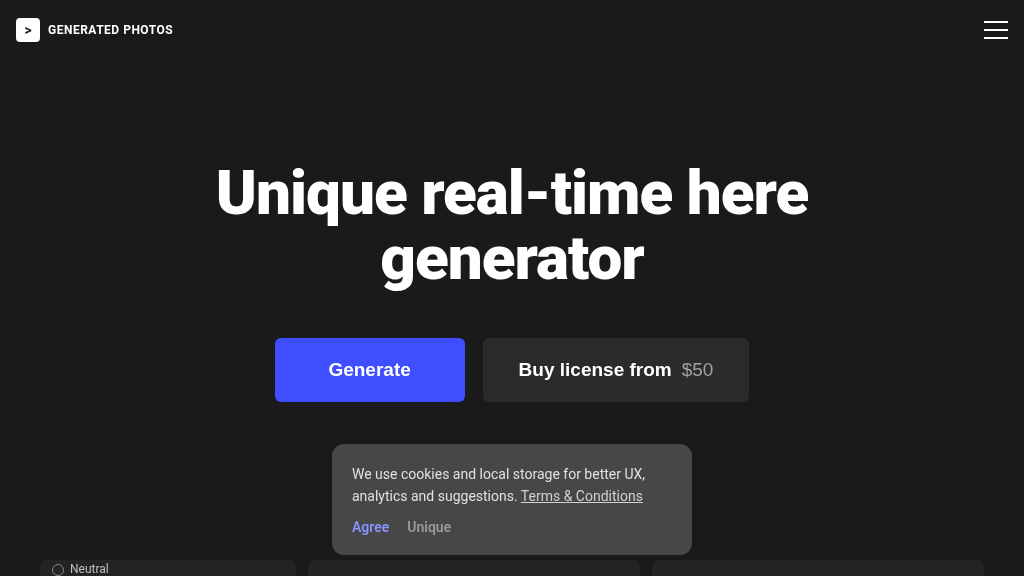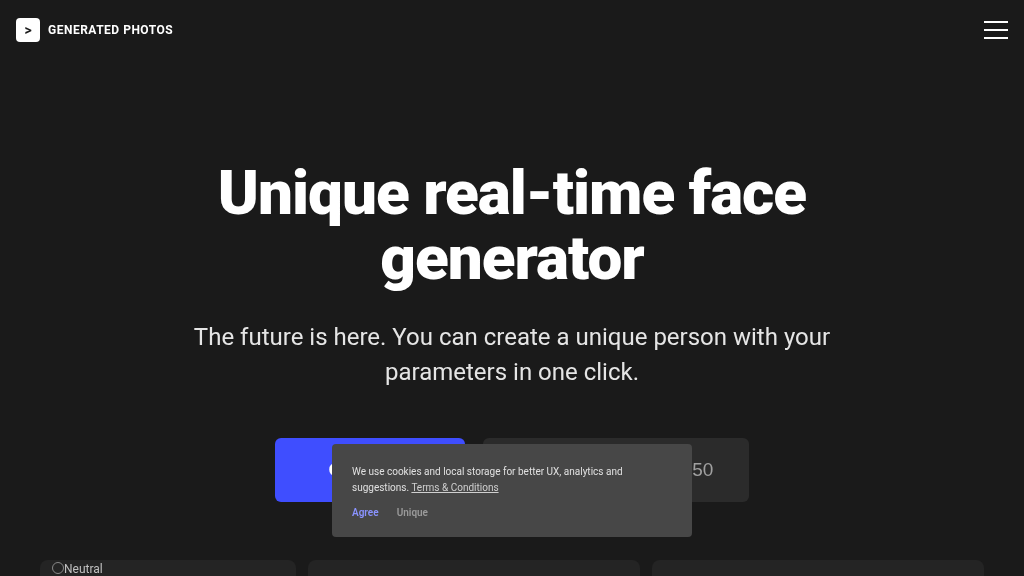--- a/index.html
+++ b/index.html
@@ -128,23 +128,23 @@
       font-weight: 500;
     }
     
     .cookie-banner {
       position: absolute;
       left: 50%;
       transform: translateX(-50%);
       top: 444px;
       width: 360px;
       background: #474747;
-      border-radius: 4px;
+      border-radius: 12px;
       padding: 20px 20px 16px;
-      font-size: 10px;
+      font-size: 14px;
       line-height: 1.55;
       color: #e0e0e0;
     }
     
     .cookie-banner a {
       color: #d0d0d0;
       text-decoration: underline;
     }
     
     .cookie-actions {
@@ -186,21 +186,22 @@
     
     .bottom-card.first {
       flex: 0 0 256px;
     }
     
     .tag {
       position: absolute;
       top: 2px;
       left: 12px;
       display: flex;
-      align-items: flex-start;
+      align-items: flex-end;
+      gap: 6px;
       font-size: 12px;
       color: #c0c0c0;
     }
     
     .tag .circle {
       width: 12px;
       height: 12px;
       border: 1.5px solid #888;
       border-radius: 50%;
     }
@@ -214,22 +215,21 @@
     <span class="logo-text">GENERATED PHOTOS</span>
   </div>
   <div class="hamburger">
     <span></span>
       <span></span>
       <span></span>
   </div>
 </header>
 
 <section class="hero">
-  <h1 class="hero-title">Unique real-time face generator</h1>
-  <p class="hero-sub">The future is here. You can create a unique person with your parameters in one click.</p>
+  <h1 class="hero-title">Unique real-time here generator</h1>
 
   <div class="cta-row">
     <button class="btn btn-primary">
       <span>Generate</span>
     </button>
     <button class="btn btn-secondary">
       <span>Buy license from</span>
       <span class="price">$50</span>
     </button>
   </div>

